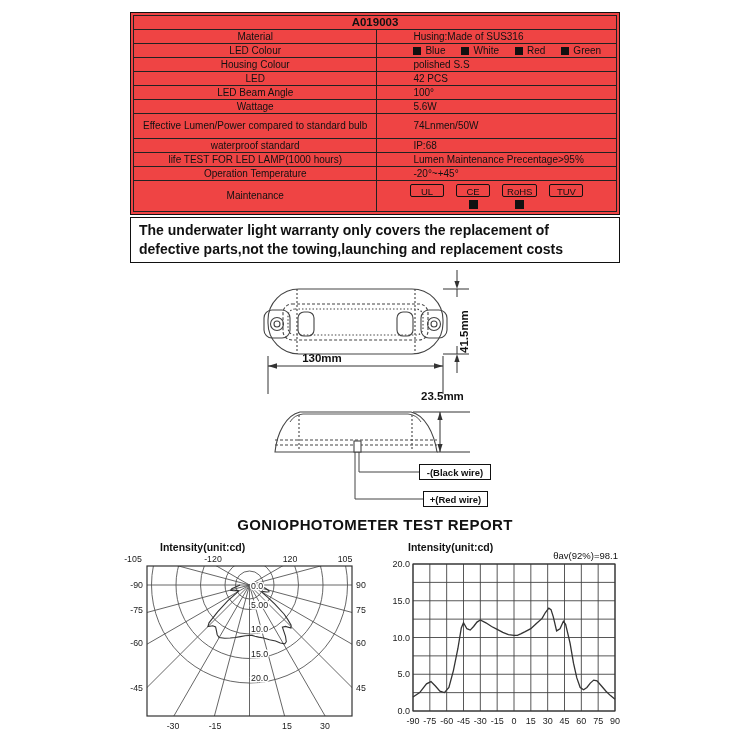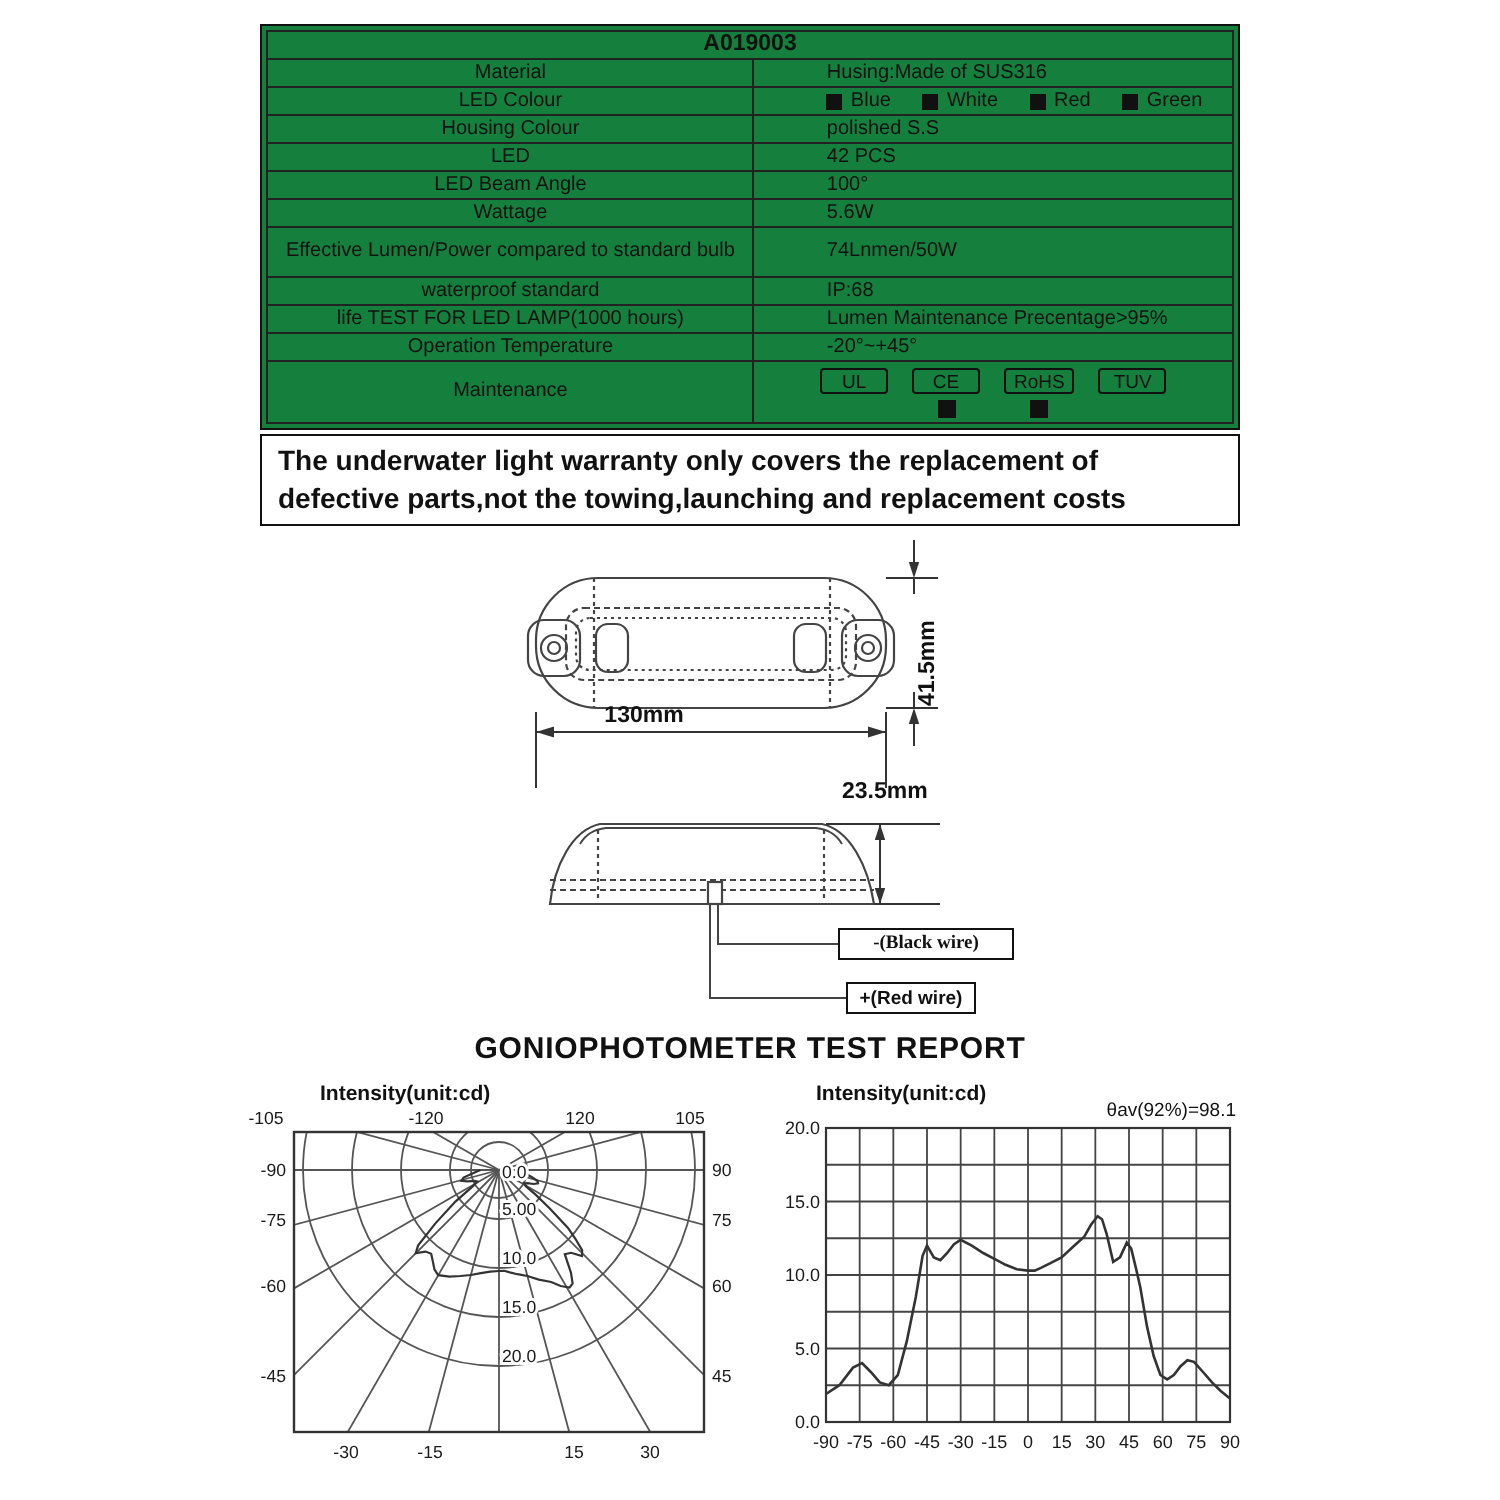--- a/index.html
+++ b/index.html
@@ -1,21 +1,21 @@
 <!DOCTYPE html>
 <html><head>
 <meta charset="utf-8">
 <style>
   html,body{margin:0;padding:0;}
   body{width:750px;height:750px;background:#fff;position:relative;
        font-family:"Liberation Sans",sans-serif;color:#111;}
 
   
   #spec-block{position:absolute;left:130px;top:12px;width:490px;}
-  .tbl-outer{border:1.4px solid #111;padding:2px;background:#15803d;}
+  .tbl-outer{border:1.4px solid #111;padding:2px;background:#ef4444;}
   table{border-collapse:collapse;width:100%;}
   td{border:1px solid #222;font-size:10px;padding:0 3px;height:13px;text-align:center;color:#111;line-height:1.15;}
   td.val{text-align:left;padding-left:36px;}
   tr.hdr td{font-weight:700;font-size:11.5px;}
   tr.tall td{height:24px;}
   tr.cert td{height:30px;}
   .led-colors{display:flex;gap:16px;align-items:center;}
   .led-item{display:flex;gap:4px;align-items:center;}
   .sq{width:8px;height:8px;background:#111;display:inline-block;}
   .cert-wrap{display:flex;flex-direction:column;align-items:center;gap:3px;}
@@ -188,21 +188,21 @@
   <g stroke="#444" fill="none" stroke-width="1">
     <polyline points="105,184 105,231 174,231"></polyline>
     <polyline points="109,184 109,204 170,204"></polyline>
   </g>
 </svg>
 
 <div class="dim-label" style="left:290px;top:352px;width:64px;text-align:center;">130mm</div>
 <div class="dim-label vdim" style="left:459px;top:297px;">41.5mm</div>
 <div class="dim-label" style="left:421px;top:390px;">23.5mm</div>
 
-<div class="wire-box" style="left:419px;top:464px;width:88px;height:16px;font-family:Liberation Serif, serif;">-(Black wire)</div>
+<div class="wire-box" style="left:419px;top:464px;width:72px;height:16px;">-(Black wire)</div>
 <div class="wire-box" style="left:423px;top:491px;width:65px;height:16px;">+(Red wire)</div>
 
 <div class="report-title">GONIOPHOTOMETER TEST REPORT</div>
 
 <div class="chart-title" style="left:160px;top:541px;">Intensity(unit:cd)</div>
 <svg id="polar-svg" style="left:120px;top:538px;" width="270" height="202" viewBox="0 0 270 202">
     <defs>
       <clipPath id="pclip">
         <rect x="27" y="28" width="205" height="150"></rect>
       </clipPath>

